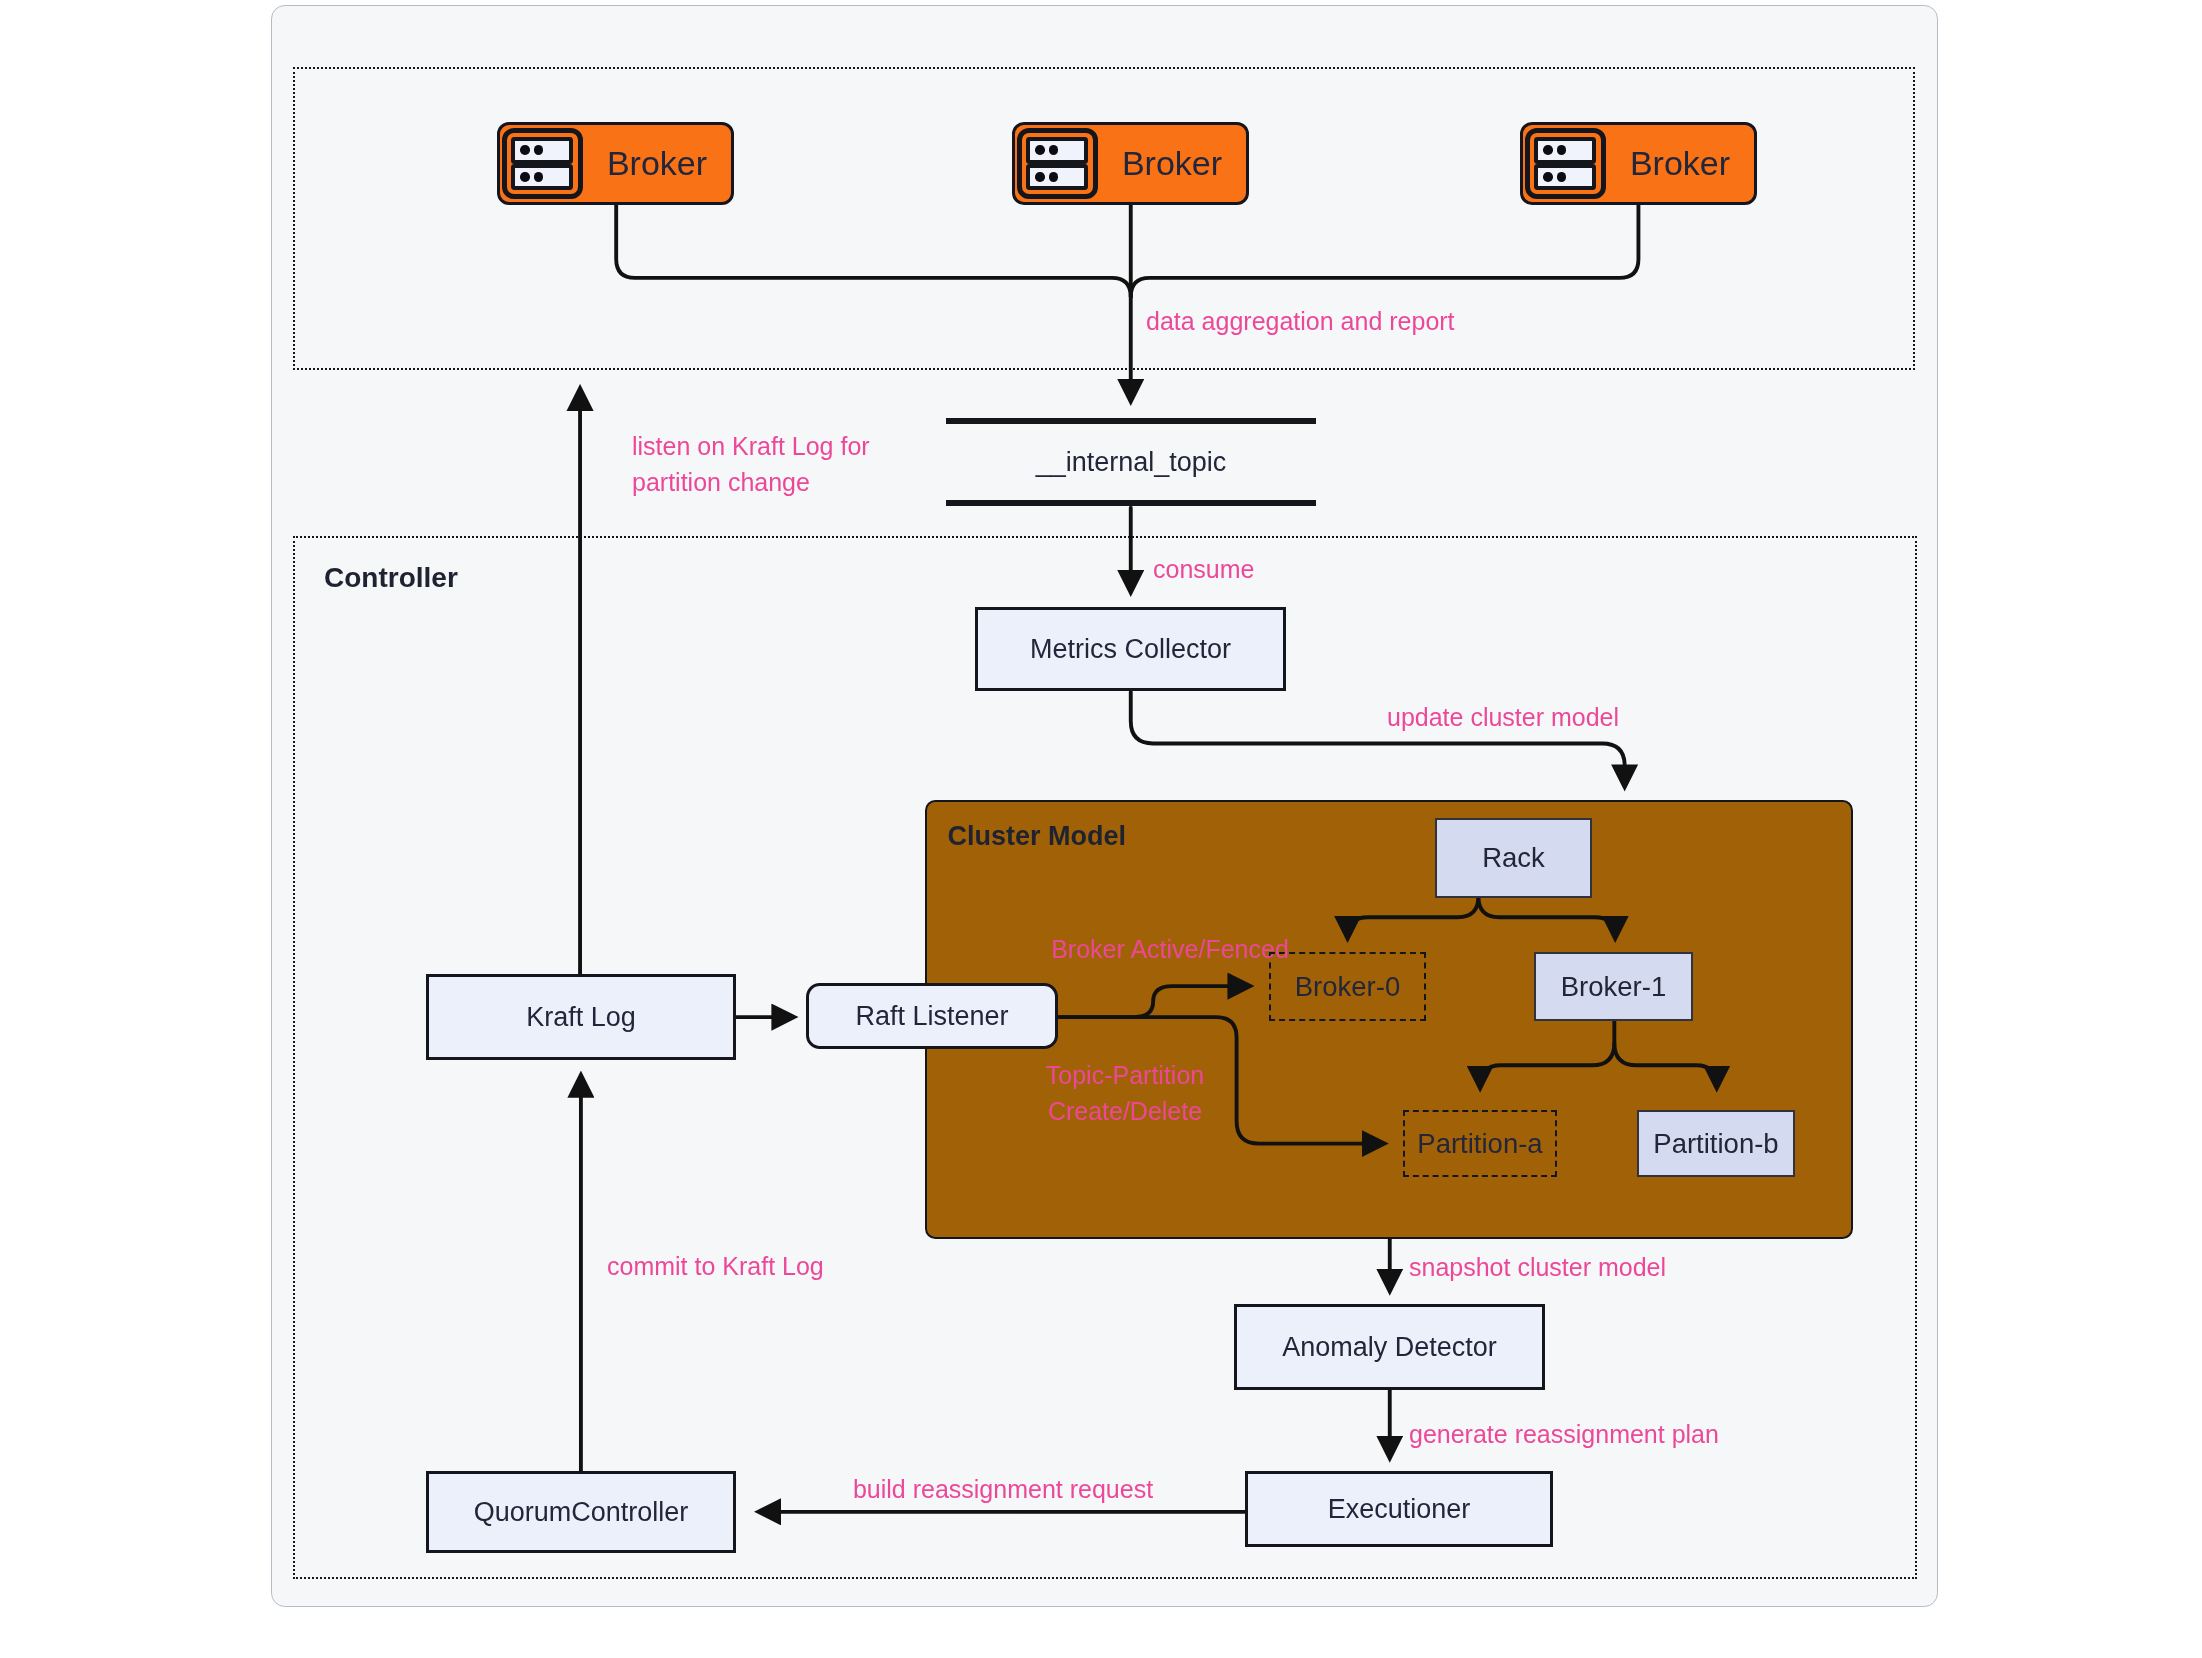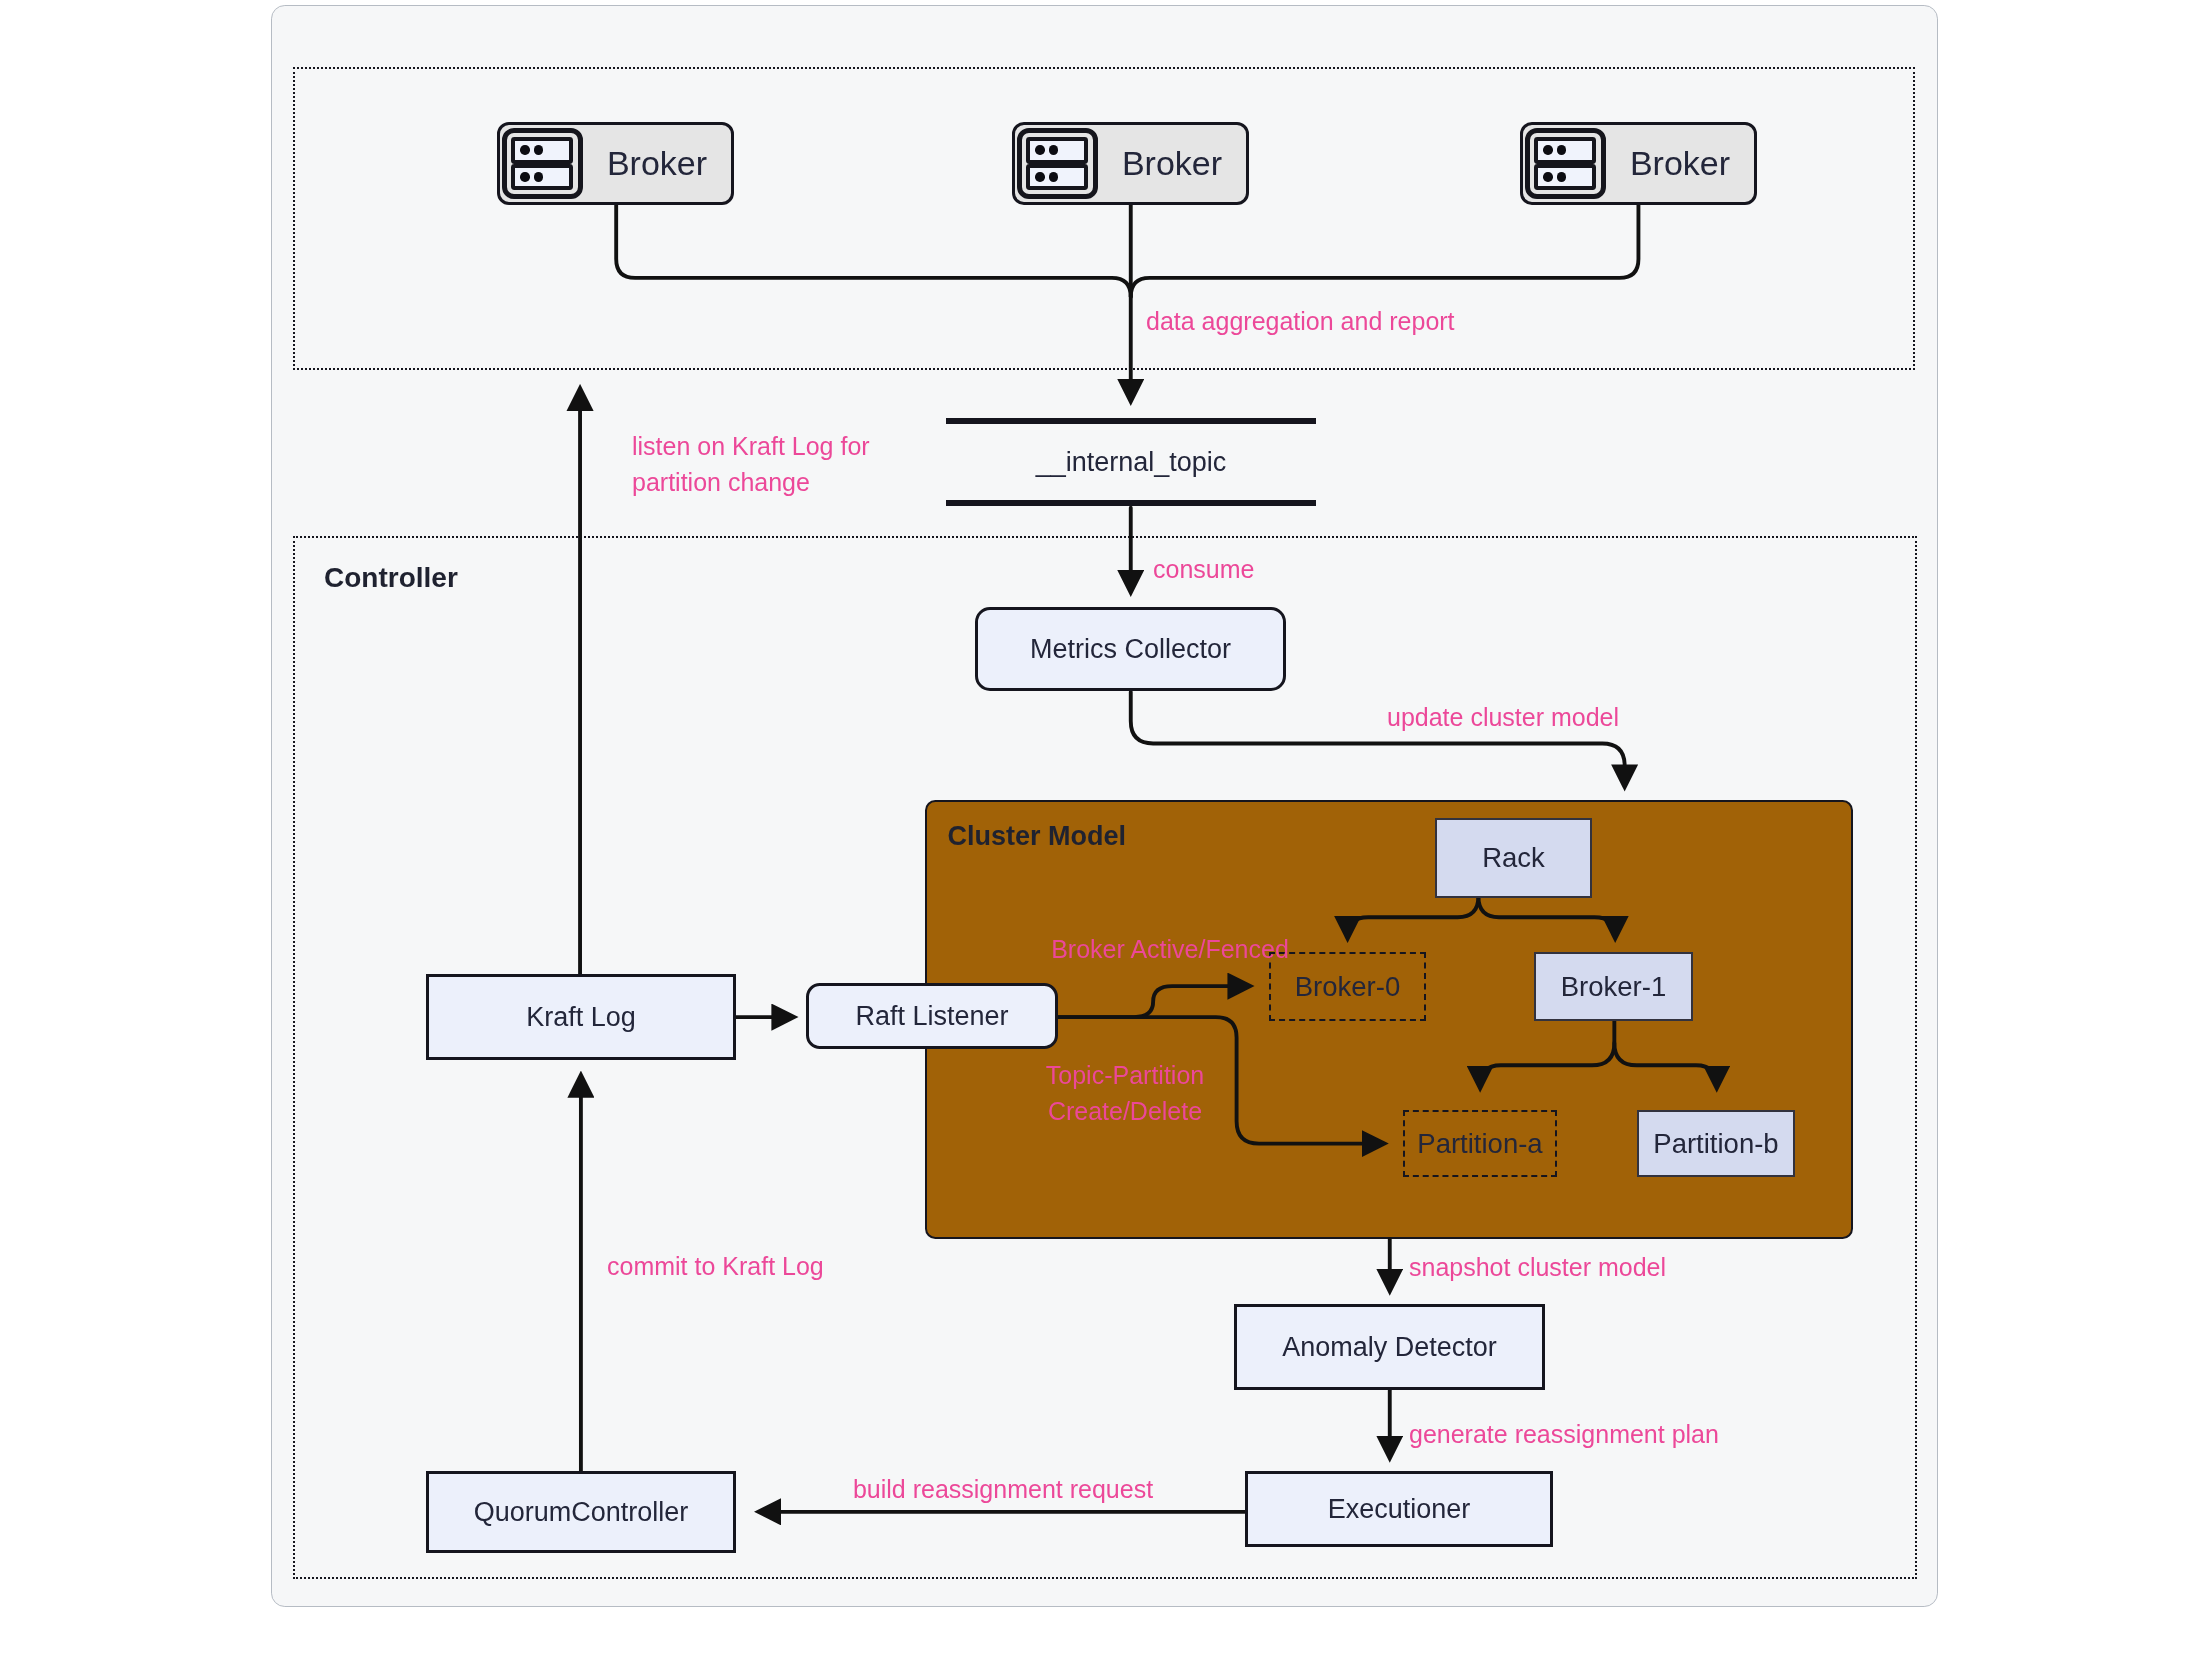--- a/index.html
+++ b/index.html
@@ -11,21 +11,21 @@
   .subgraph{border:2.6px dotted #15151e;background:#f6f7f8;}
   .sg-title{position:absolute;left:29px;top:24px;font-weight:bold;font-size:28px;color:#1f2230;}
   .cluster-box{background:#a16207;border:2.6px solid #15151e;border-radius:10.3px;}
   .cluster-title{position:absolute;left:20.6px;top:19px;font-weight:bold;font-size:27px;color:#1f2230;}
   
   .node{display:flex;align-items:center;justify-content:center;background:#ecf0fb;
         border:3px solid #15151e;font-size:27px;color:#23263a;text-align:center;}
   .node.rounded{border-radius:13.8px;}
   .node.med{background:#d4daef;border:2.2px solid #32323e;font-size:27.5px;}
   .node.dashed{background:transparent;border:2.6px dashed #15151e;font-size:27.5px;}
-  .broker-node{background:#e5e5e5;border:3px solid #15151e;border-radius:12px;
+  .broker-node{background:#f97316;border:3px solid #15151e;border-radius:12px;
         display:flex;align-items:center;justify-content:center;padding-left:83px;
         font-size:34px;color:#23263a;text-align:center;}
   
   .srv-icon{position:absolute;left:1.7px;top:2.6px;bottom:2.6px;width:81px;border:5.2px solid #15151c;
         border-radius:12px;display:flex;flex-direction:column;justify-content:space-between;
         padding:4.3px;box-sizing:border-box;}
   .slat{height:27.5px;border:4.3px solid #15151c;border-radius:3.4px;background:#f0f3fc;
         display:flex;align-items:center;gap:4.3px;padding-left:5.2px;box-sizing:border-box;}
   .slat i{width:9.5px;height:9.5px;border-radius:50%;background:#0c0c12;display:block;}
   
@@ -128,21 +128,21 @@
         <i></i>
       </span>
   </span>
   <span>Broker</span>
 </div>
 
 <div class="abs topic" style="left:946px;top:418px;width:370px;height:88px;">
   <span>__internal_topic</span>
 </div>
 
-<div class="abs node" style="left:975px;top:607px;width:311px;height:84px;border-radius:15px;">
+<div class="abs node" style="left:975px;top:607px;width:311px;height:84px;">
   <span>Metrics Collector</span>
 </div>
 
 <div class="abs node med" style="left:1435px;top:818px;width:157px;height:80px;">
   <span>Rack</span>
 </div>
 <div class="abs node dashed" style="left:1269px;top:952px;width:157px;height:69px;">
   <span>Broker-0</span>
 </div>
 <div class="abs node med" style="left:1534px;top:952px;width:159px;height:69px;">

